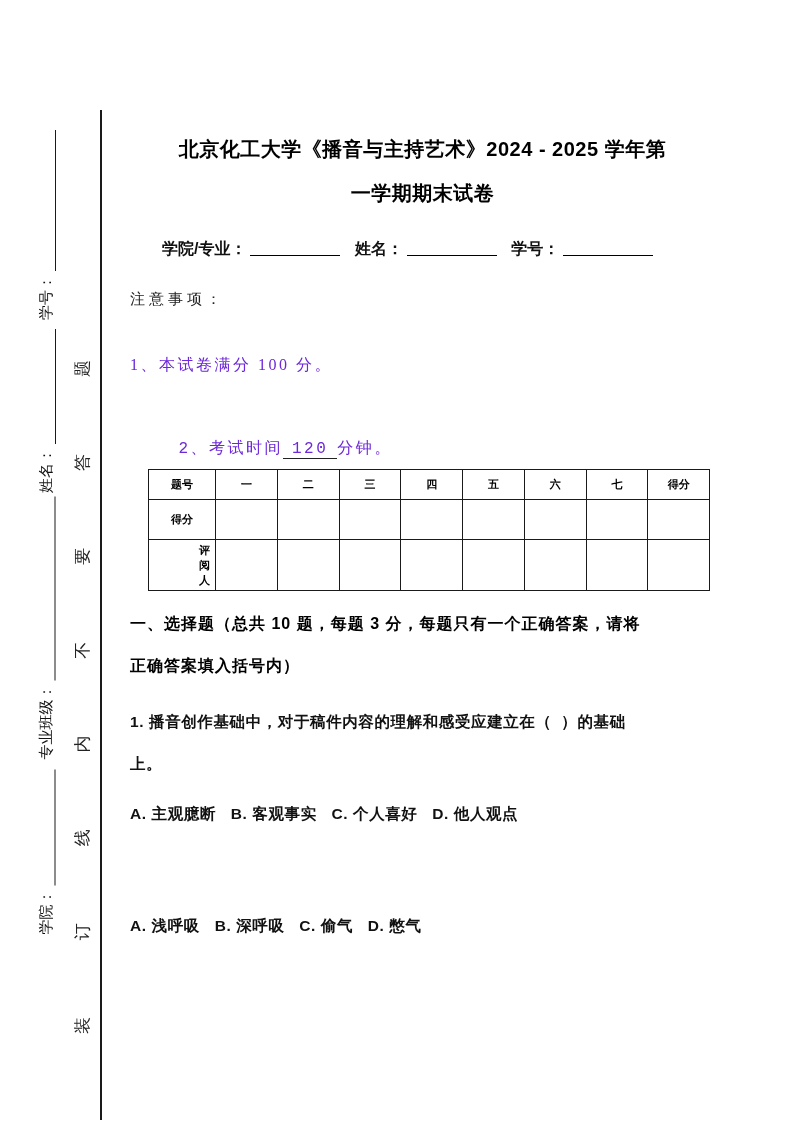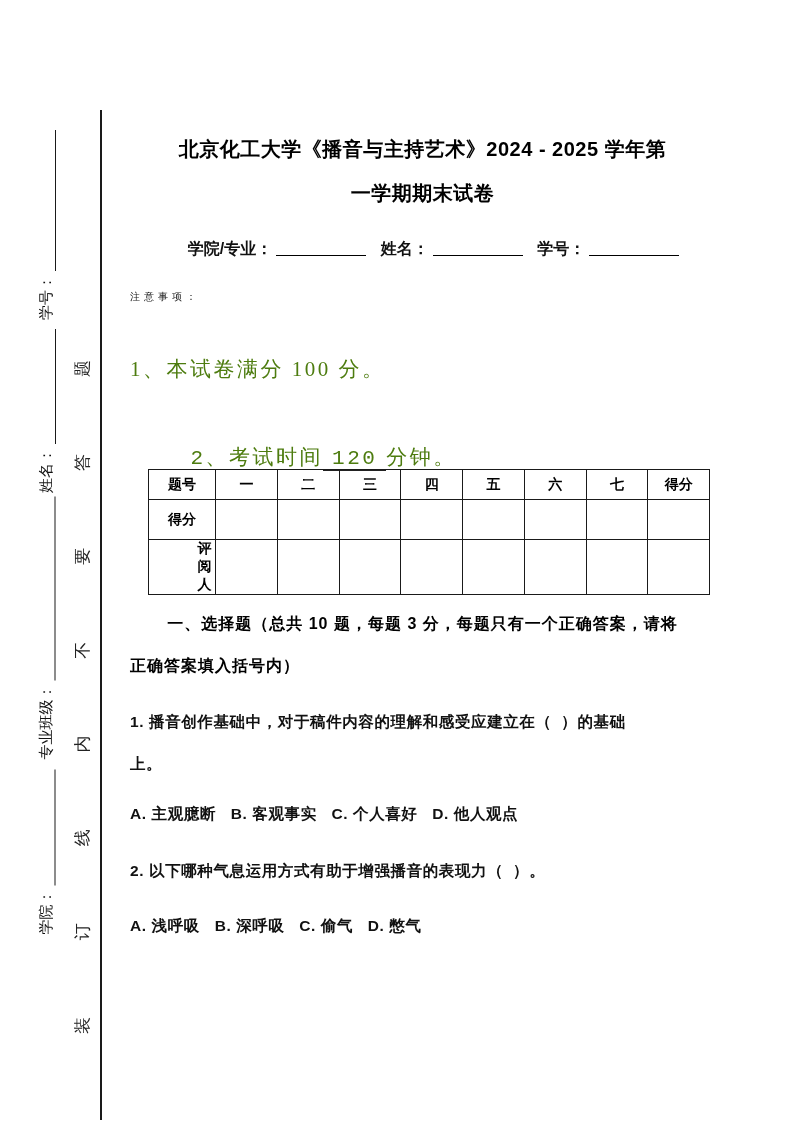--- a/index.html
+++ b/index.html
@@ -34,53 +34,53 @@
   .content{position:absolute;left:130px;top:8px;width:585px;height:1122px;}
   .abs{position:absolute;left:0;width:100%;}
   .title{
     text-align:center;font-family:"Liberation Sans", sans-serif;
     font-weight:700;font-size:20px;letter-spacing:0.5px;color:#000;
   }
   .title-1{top:128px;}
   .title-2{top:172px;font-family:Liberation Serif, serif;}
   .form-line{
     top:231px;padding-left:32px;box-sizing:border-box;
-    font-family:"Liberation Sans", sans-serif;font-weight:700;font-size:16px;text-align:center;
+    font-family:"Liberation Sans", sans-serif;font-weight:700;font-size:16px;
   }
   .form-line .blank{
     display:inline-block;width:90px;border-bottom:1.5px solid #000;
     height:14px;vertical-align:-2px;margin:0 10px 0 4px;
   }
-  .notice-heading{top:282px;font-size:10px;letter-spacing:4px;color:#222;}
-  .notice-item{font-size:21px;letter-spacing:2.5px;color:#4d7c0f;}
+  .notice-heading{top:282px;font-size:15px;letter-spacing:4px;color:#222;}
+  .notice-item{font-size:16px;letter-spacing:2.5px;color:#6d28d9;}
   .notice-1{top:347px;}
   .notice-2{top:412px;font-family:Liberation Mono, monospace;}
   .u-time{
     display:inline-block;border-bottom:1px solid #222;padding:0 9px;
   }
   
   .score-table{
     position:absolute;left:18px;top:461px;border-collapse:collapse;
     table-layout:fixed;width:562px;
-    font-family:"Liberation Sans", sans-serif;font-size:14px;
+    font-family:"Liberation Sans", sans-serif;font-size:11px;
   }
   .score-table td{
     border:1.5px solid #1a1a1a;text-align:center;vertical-align:middle;
     font-weight:700;color:#000;padding:0;
   }
   .score-table col.c-label{width:67px;}
   .score-table tr.r-head td{height:29px;}
   .score-table tr.r-score td{height:39px;}
   .score-table tr.r-grader td{height:50px;padding-left:45px;}
   
   .sec{
     font-family:"Liberation Sans", sans-serif;font-weight:700;font-size:16px;
     letter-spacing:1px;color:#000;
   }
-  .sec-1{top:606px;text-align:center;}
+  .sec-1{top:606px;}
   .sec-2{top:648px;}
   .q{
     font-family:"Liberation Sans", sans-serif;font-weight:600;font-size:15.5px;
     letter-spacing:0.6px;color:#111;
   }
   .q1a{top:704px;}
   .q1b{top:746px;}
   .o1{top:796px;}
   .q2a{top:853px;}
   .o2{top:908px;}
@@ -189,17 +189,16 @@
   </tbody>
     </table>
 
   <div class="abs sec sec-1 pw">一、选择题（总共 10 题，每题 3 分，每题只有一个正确答案，请将</div>
   <div class="abs sec sec-2 pw">正确答案填入括号内）</div>
 
   <div class="abs q q1a pw">1. 播音创作基础中，对于稿件内容的理解和感受应建立在（  ）的基础</div>
   <div class="abs q q1b pw">上。</div>
   <div class="abs q o1 pw">A. 主观臆断   B. 客观事实   C. 个人喜好   D. 他人观点</div>
 
-  <div class="abs q q2a pw">2. 以下哪种气息运用方式有助于增强播音的表现力（  ）。</div>
   <div class="abs q o2 pw">A. 浅呼吸   B. 深呼吸   C. 偷气   D. 憋气</div>
 
 
 </div>
 
 </body></html>

